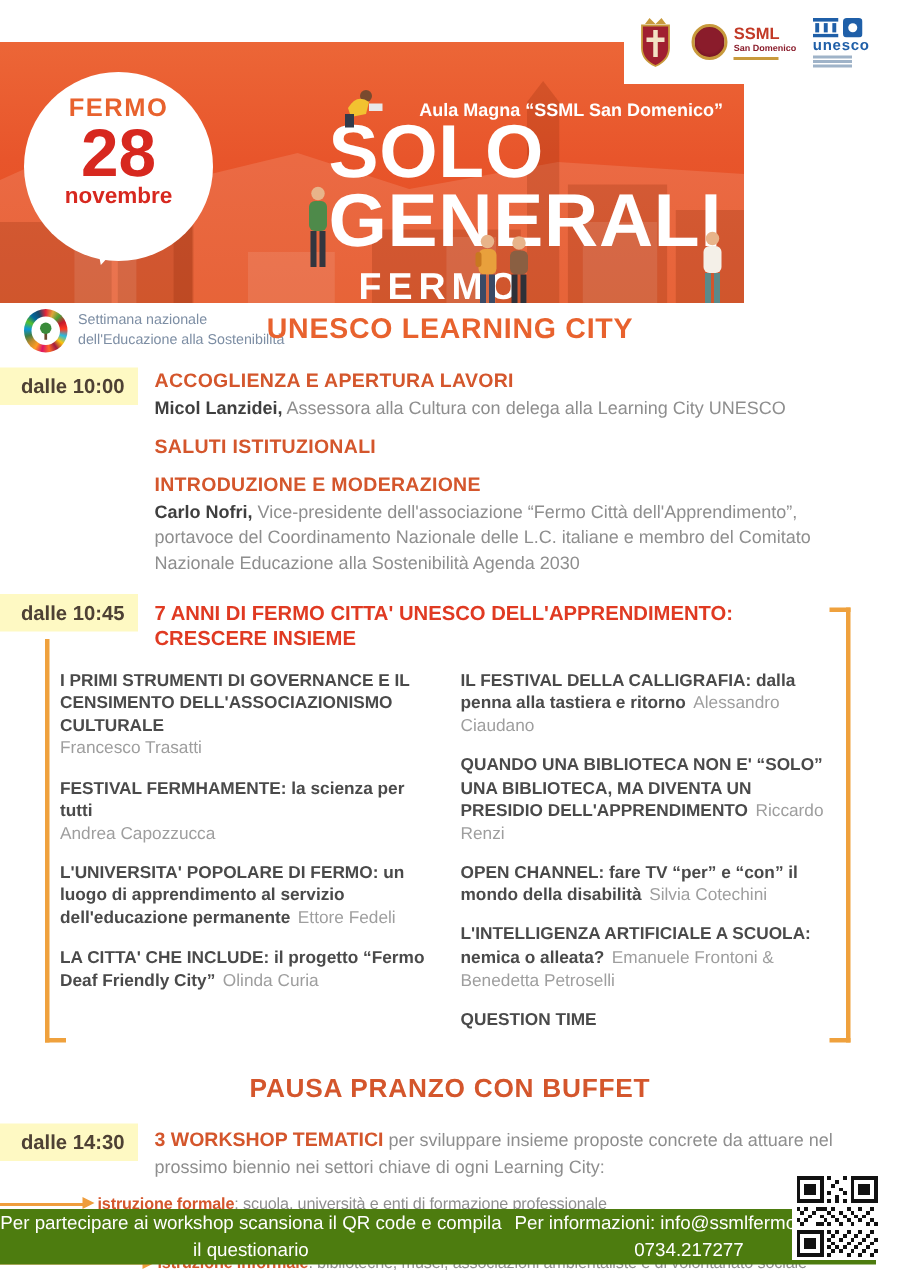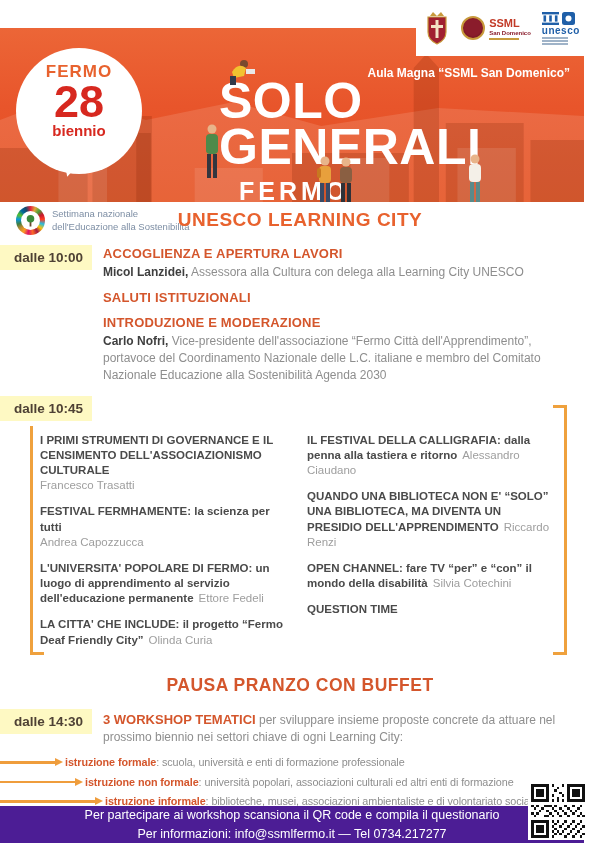--- a/index.html
+++ b/index.html
@@ -1,20 +1,20 @@
 <!DOCTYPE html>
 <html><head>
 <meta charset="utf-8">
 <style>
   html,body{margin:0;padding:0;background:#9c9c9c;}
   .page{position:relative;width:600px;height:848px;margin:0 auto;background:#ffffff;
         font-family:"Liberation Sans",sans-serif;overflow:hidden;}
 
   
-  .header{position:absolute;top:28px;left:0;width:584px;height:174px;overflow:hidden;
+  .header{position:absolute;top:28px;left:0;width:496px;height:174px;overflow:hidden;
           background:linear-gradient(180deg,#ec6637 0%,#e8552b 45%,#e44e1e 100%);}
   .skyline{position:absolute;inset:0;width:100%;height:100%;}
 
   .bubble{position:absolute;left:16px;top:20px;width:126px;height:126px;background:#fff;
           border-radius:50%;text-align:center;padding-top:14px;box-sizing:border-box;}
   .bubble::after{content:"";position:absolute;left:40px;bottom:-16px;width:0;height:0;
           border:13px solid transparent;border-top:26px solid #fff;transform:rotate(16deg);}
   .bubble .b-city{font-size:17px;font-weight:bold;color:#e8622e;letter-spacing:1px;}
   .bubble .b-day{font-size:45px;font-weight:bold;color:#d7281f;line-height:.9;}
   .bubble .b-month{font-size:15px;font-weight:bold;color:#d7281f;line-height:1.1;}
@@ -93,22 +93,22 @@
   .track{display:flex;align-items:flex-start;margin-bottom:5px;font-size:10.8px;
          letter-spacing:-.1px;line-height:1.35;}
   .arrow{flex:none;margin-top:6px;height:2.5px;background:#ef9d3c;position:relative;}
   .arrow::after{content:"";position:absolute;right:-7px;top:-3.2px;width:0;height:0;
                 border-left:8px solid #ef9d3c;border-top:4.5px solid transparent;border-bottom:4.5px solid transparent;}
   .track-label{font-weight:bold;color:#d4562c;white-space:nowrap;margin-left:9px;}
   .track-desc{color:#8e8e8e;}
   .w1{width:56px;} .w2{width:76px;} .w3{width:96px;}
 
   
-  .footer{position:absolute;top:806px;left:0;width:584px;height:37px;background:#4c1d95;
-          color:#fff;display:flex;flex-direction:column;justify-content:center;
+  .footer{position:absolute;top:806px;left:0;width:584px;height:37px;background:#4d7c0f;
+          color:#fff;display:flex;justify-content:center;
           text-align:center;font-size:12.5px;line-height:1.45;}
   .qr{position:absolute;top:782px;left:528px;width:60px;height:58px;background:#fff;
       padding:2px;box-sizing:border-box;z-index:6;}
   .qr svg{width:100%;height:100%;shape-rendering:crispEdges;}
 </style>
 </head>
 <body>
 
 <div class="page">
 
@@ -129,21 +129,21 @@
         <rect x="60" y="135" width="50" height="39"></rect>
         <rect x="200" y="140" width="70" height="34"></rect>
         <rect x="360" y="130" width="40" height="44"></rect>
         <rect x="470" y="120" width="60" height="54"></rect>
       </g>
     </svg>
 
     <div class="bubble">
       <div class="b-city">FERMO</div>
       <div class="b-day">28</div>
-      <div class="b-month">biennio</div>
+      <div class="b-month">novembre</div>
     </div>
 
     <div class="title-block">
       <div class="big">SOLO</div>
       <div class="big">GENERALI</div>
       <div class="sub">FERMO</div>
     </div>
 
     <div class="venue">
       <div>Aula Magna “SSML San Domenico”</div>
@@ -249,32 +249,34 @@
       </div>
     </div>
 
     <div class="session2">
       <div class="bracket-left"></div>
       <div class="bracket-right"></div>
       <div class="s2-head">
         <div class="time-col">
           <div class="badge">dalle 10:45</div>
         </div>
+        <div class="red-title">7 ANNI DI FERMO CITTA' UNESCO DELL'APPRENDIMENTO: CRESCERE INSIEME</div>
       </div>
       <div class="columns">
         <div class="col">
           <div class="talk"><span class="talk-t">I PRIMI STRUMENTI DI GOVERNANCE E IL CENSIMENTO DELL'ASSOCIAZIONISMO CULTURALE</span><span class="talk-s block">Francesco Trasatti</span></div>
           <div class="talk"><span class="talk-t">FESTIVAL FERMHAMENTE: la scienza per tutti</span><span class="talk-s block">Andrea Capozzucca</span></div>
           <div class="talk"><span class="talk-t">L'UNIVERSITA' POPOLARE DI FERMO: un luogo di apprendimento al servizio dell'educazione permanente</span><span class="talk-s inline">Ettore Fedeli</span></div>
           <div class="talk"><span class="talk-t">LA CITTA' CHE INCLUDE: il progetto “Fermo Deaf Friendly City”</span><span class="talk-s inline">Olinda Curia</span></div>
         </div>
         <div class="col">
           <div class="talk"><span class="talk-t">IL FESTIVAL DELLA CALLIGRAFIA: dalla penna alla tastiera e ritorno</span><span class="talk-s inline">Alessandro Ciaudano</span></div>
           <div class="talk"><span class="talk-t">QUANDO UNA BIBLIOTECA NON E' “SOLO” UNA BIBLIOTECA, MA DIVENTA UN PRESIDIO DELL'APPRENDIMENTO</span><span class="talk-s inline">Riccardo Renzi</span></div>
           <div class="talk"><span class="talk-t">OPEN CHANNEL: fare TV “per” e “con” il mondo della disabilità</span><span class="talk-s inline">Silvia Cotechini</span></div>
+          <div class="talk"><span class="talk-t">L'INTELLIGENZA ARTIFICIALE A SCUOLA: nemica o alleata?</span><span class="talk-s inline">Emanuele Frontoni &amp; Benedetta Petroselli</span></div>
           <div class="talk"><span class="talk-t">QUESTION TIME</span></div>
         </div>
       </div>
     </div>
 
     <div class="pausa">PAUSA PRANZO CON BUFFET</div>
 
     <div class="session3">
       <div class="session">
         <div class="time-col">

